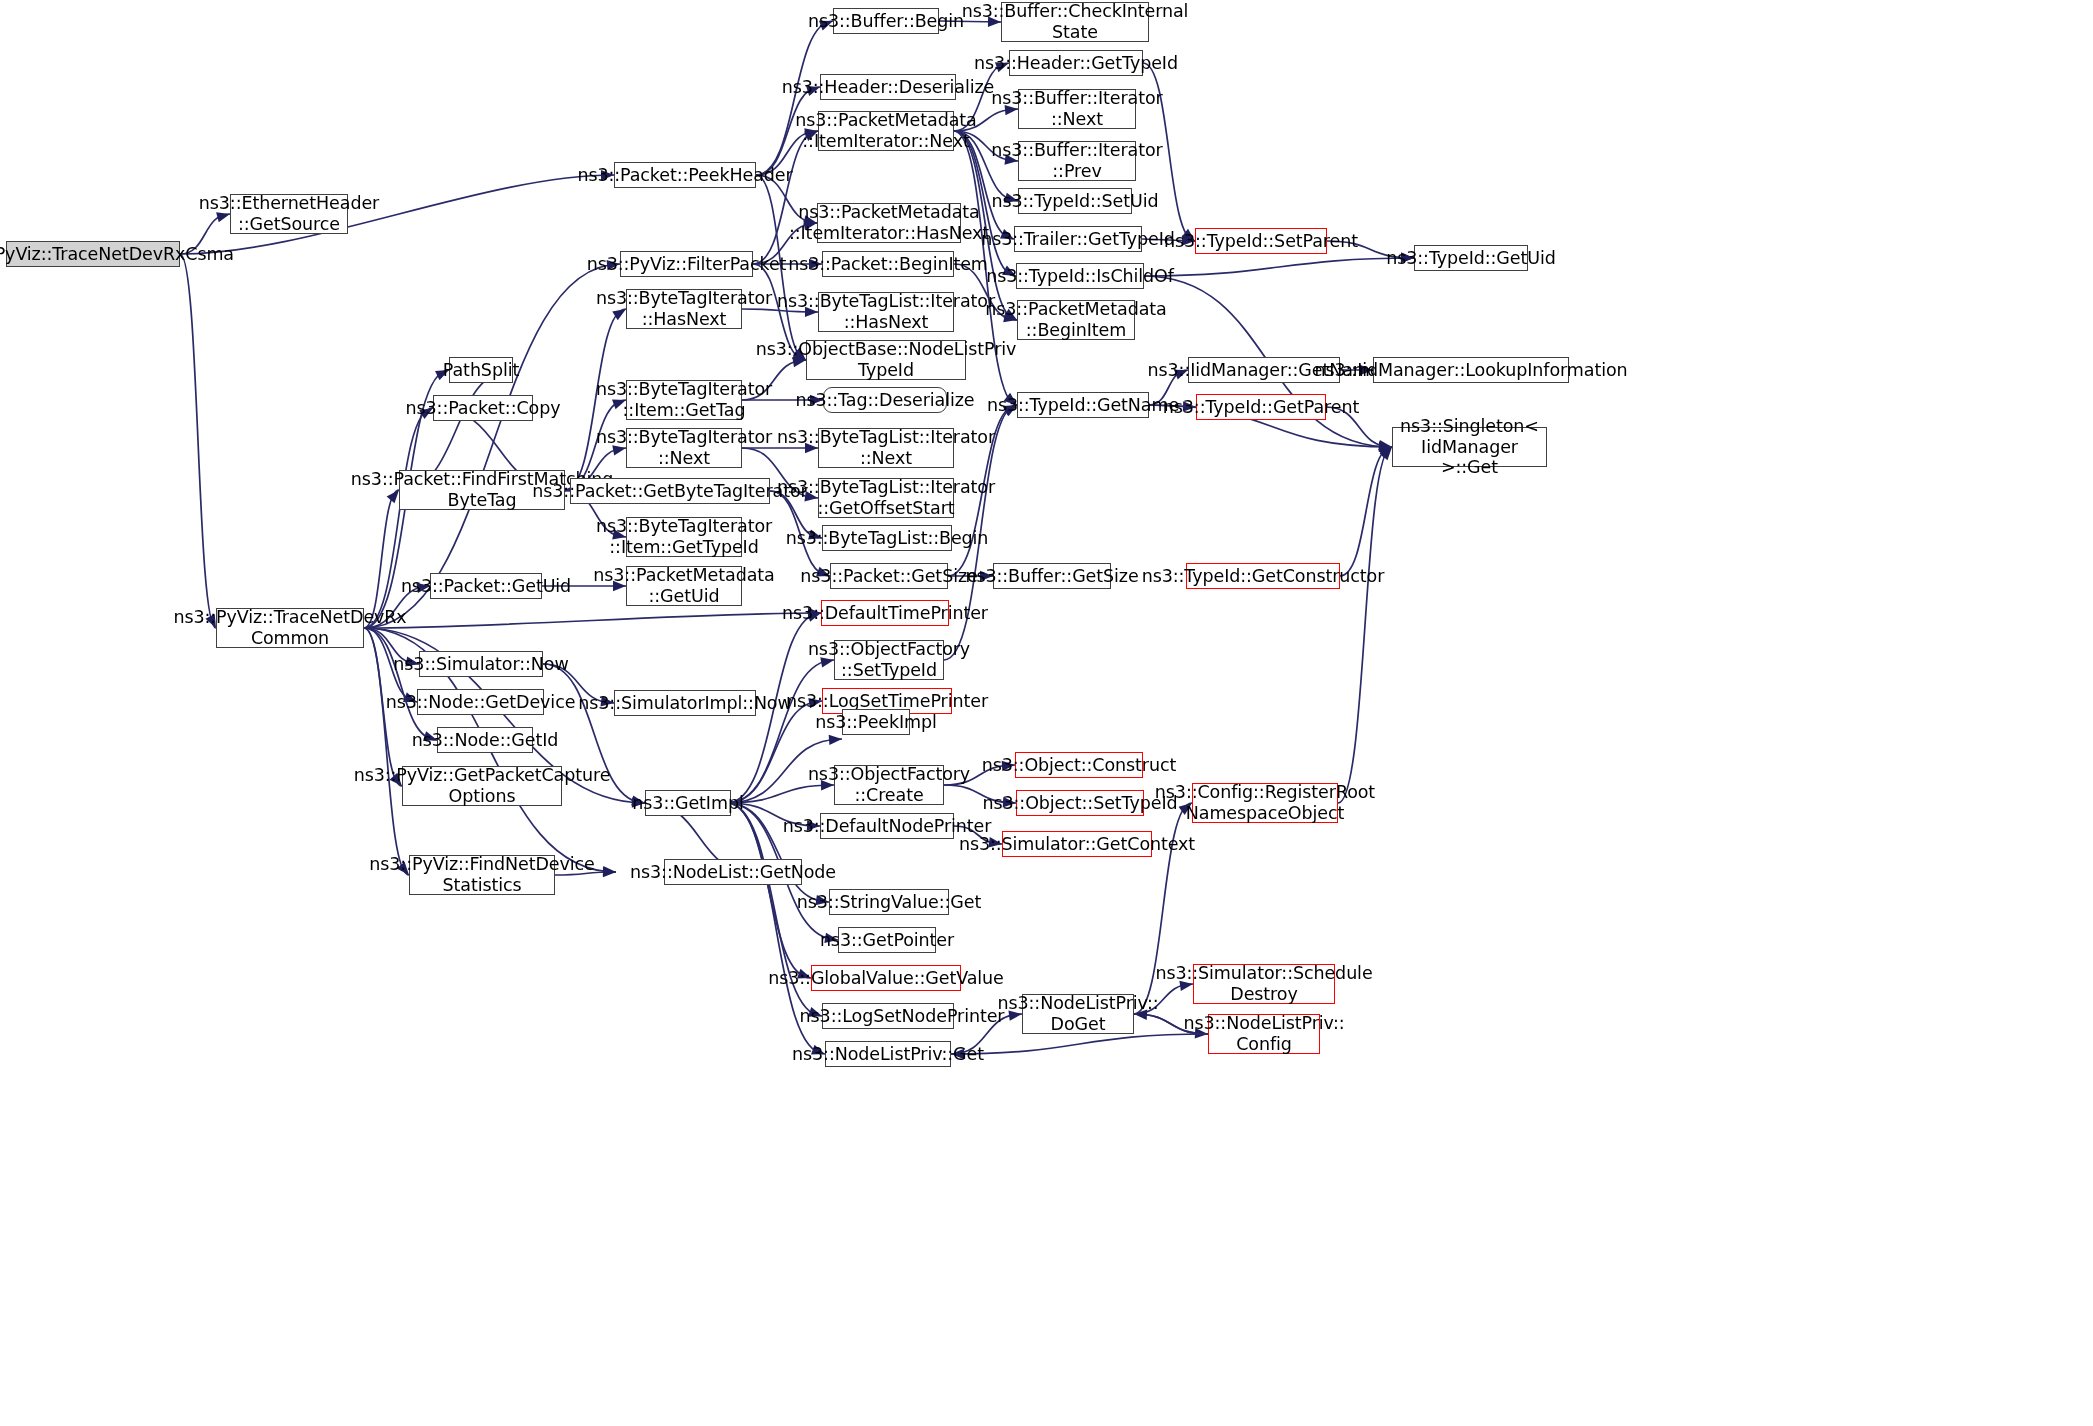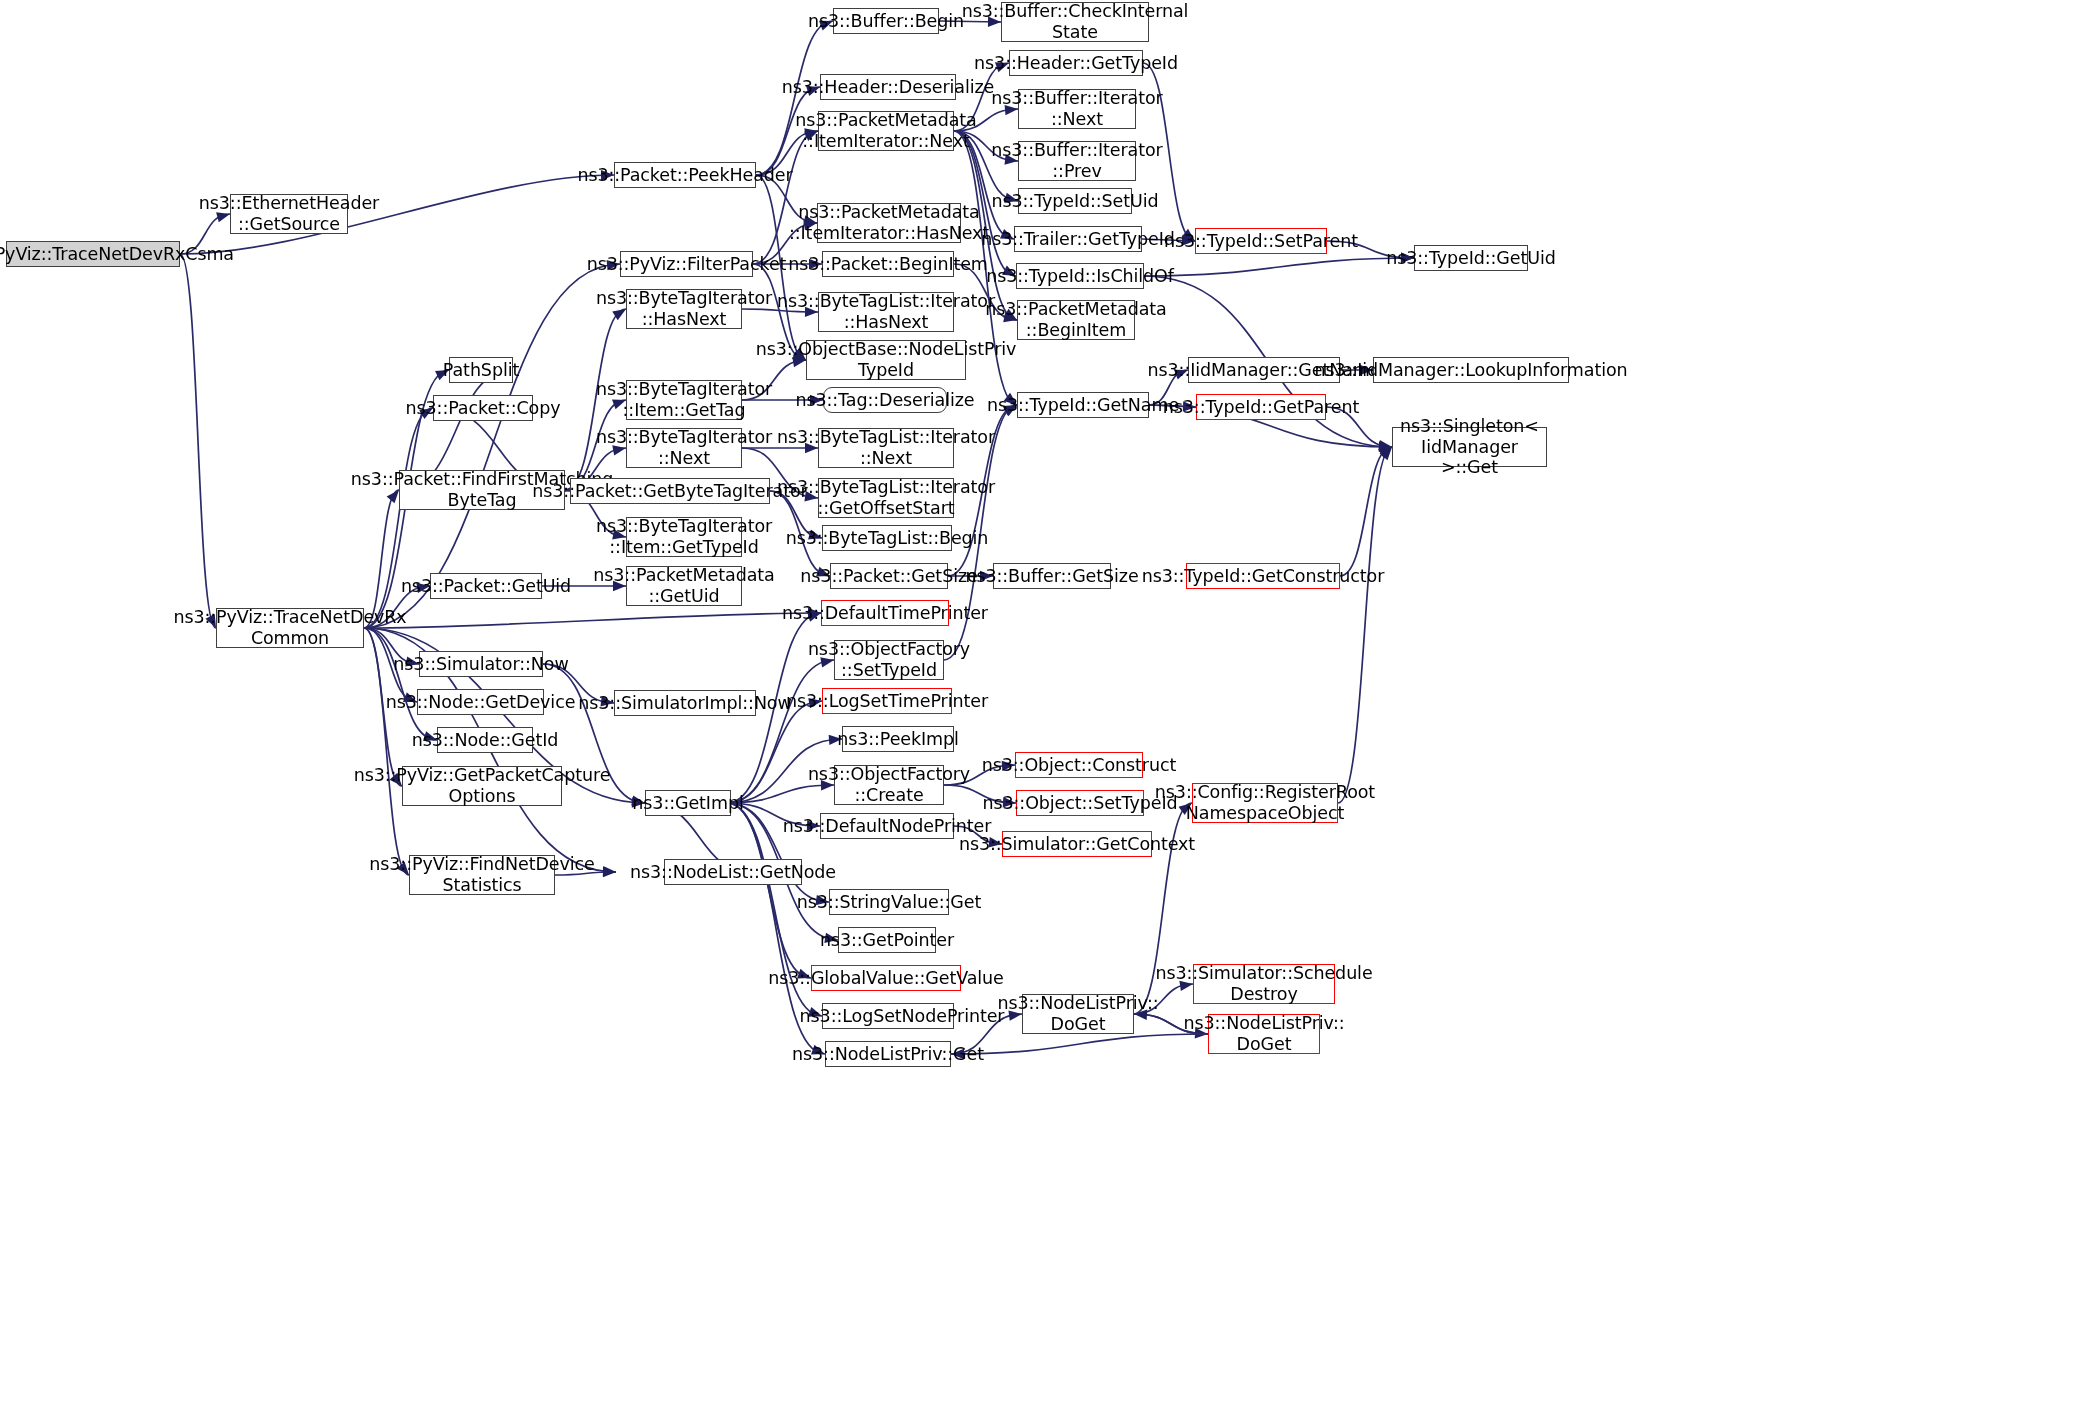--- a/index.html
+++ b/index.html
@@ -279,21 +279,21 @@
       <div class="node" style="left: 216px; top: 608px; width: 148px; height: 40px;">ns3::PyViz::TraceNetDevRx
 Common</div>
       <div class="node red" style="left: 821px; top: 600px; width: 128px; height: 26px;">ns3::DefaultTimePrinter</div>
       <div class="node" style="left: 834px; top: 640px; width: 110px; height: 40px;">ns3::ObjectFactory
 ::SetTypeId</div>
       <div class="node" style="left: 419px; top: 651px; width: 124px; height: 26px;">ns3::Simulator::Now</div>
       <div class="node" style="left: 614px; top: 690px; width: 142px; height: 26px;">ns3::SimulatorImpl::Now</div>
       <div class="node red" style="left: 822px; top: 688px; width: 130px; height: 26px;">ns3::LogSetTimePrinter</div>
       <div class="node" style="left: 417px; top: 689px; width: 127px; height: 26px;">ns3::Node::GetDevice</div>
       <div class="node" style="left: 437px; top: 727px; width: 96px; height: 26px;">ns3::Node::GetId</div>
-      <div class="node" style="left: 842px; top: 726px; width: 112px; height: 26px;">ns3::PeekImpl</div>
+      <div class="node" style="left: 842px; top: 709px; width: 68px; height: 26px;">ns3::PeekImpl</div>
       <div class="node" style="left: 402px; top: 766px; width: 160px; height: 40px;">ns3::PyViz::GetPacketCapture
 Options</div>
       <div class="node" style="left: 834px; top: 765px; width: 110px; height: 40px;">ns3::ObjectFactory
 ::Create</div>
       <div class="node red" style="left: 1015px; top: 752px; width: 128px; height: 26px;">ns3::Object::Construct</div>
       <div class="node red" style="left: 1016px; top: 790px; width: 128px; height: 26px;">ns3::Object::SetTypeId</div>
       <div class="node" style="left: 645px; top: 790px; width: 86px; height: 26px;">ns3::GetImpl</div>
       <div class="node" style="left: 820px; top: 813px; width: 134px; height: 26px;">ns3::DefaultNodePrinter</div>
       <div class="node red" style="left: 1002px; top: 831px; width: 150px; height: 26px;">ns3::Simulator::GetContext</div>
       <div class="node red" style="left: 1192px; top: 783px; width: 146px; height: 40px;">ns3::Config::RegisterRoot
@@ -304,15 +304,15 @@
       <div class="node" style="left: 829px; top: 889px; width: 120px; height: 26px;">ns3::StringValue::Get</div>
       <div class="node" style="left: 838px; top: 927px; width: 98px; height: 26px;">ns3::GetPointer</div>
       <div class="node red" style="left: 811px; top: 965px; width: 150px; height: 26px;">ns3::GlobalValue::GetValue</div>
       <div class="node" style="left: 822px; top: 1003px; width: 132px; height: 26px; padding-left: 32px;">ns3::LogSetNodePrinter</div>
       <div class="node" style="left: 825px; top: 1041px; width: 126px; height: 26px;">ns3::NodeListPriv::Get</div>
       <div class="node" style="left: 1022px; top: 994px; width: 112px; height: 40px;">ns3::NodeListPriv::
 DoGet</div>
       <div class="node red" style="left: 1193px; top: 964px; width: 142px; height: 40px;">ns3::Simulator::Schedule
 Destroy</div>
       <div class="node red" style="left: 1208px; top: 1014px; width: 112px; height: 40px;">ns3::NodeListPriv::
-DoGet</div>
+Config</div>
     </div>
 </div>
 
 </body></html>

